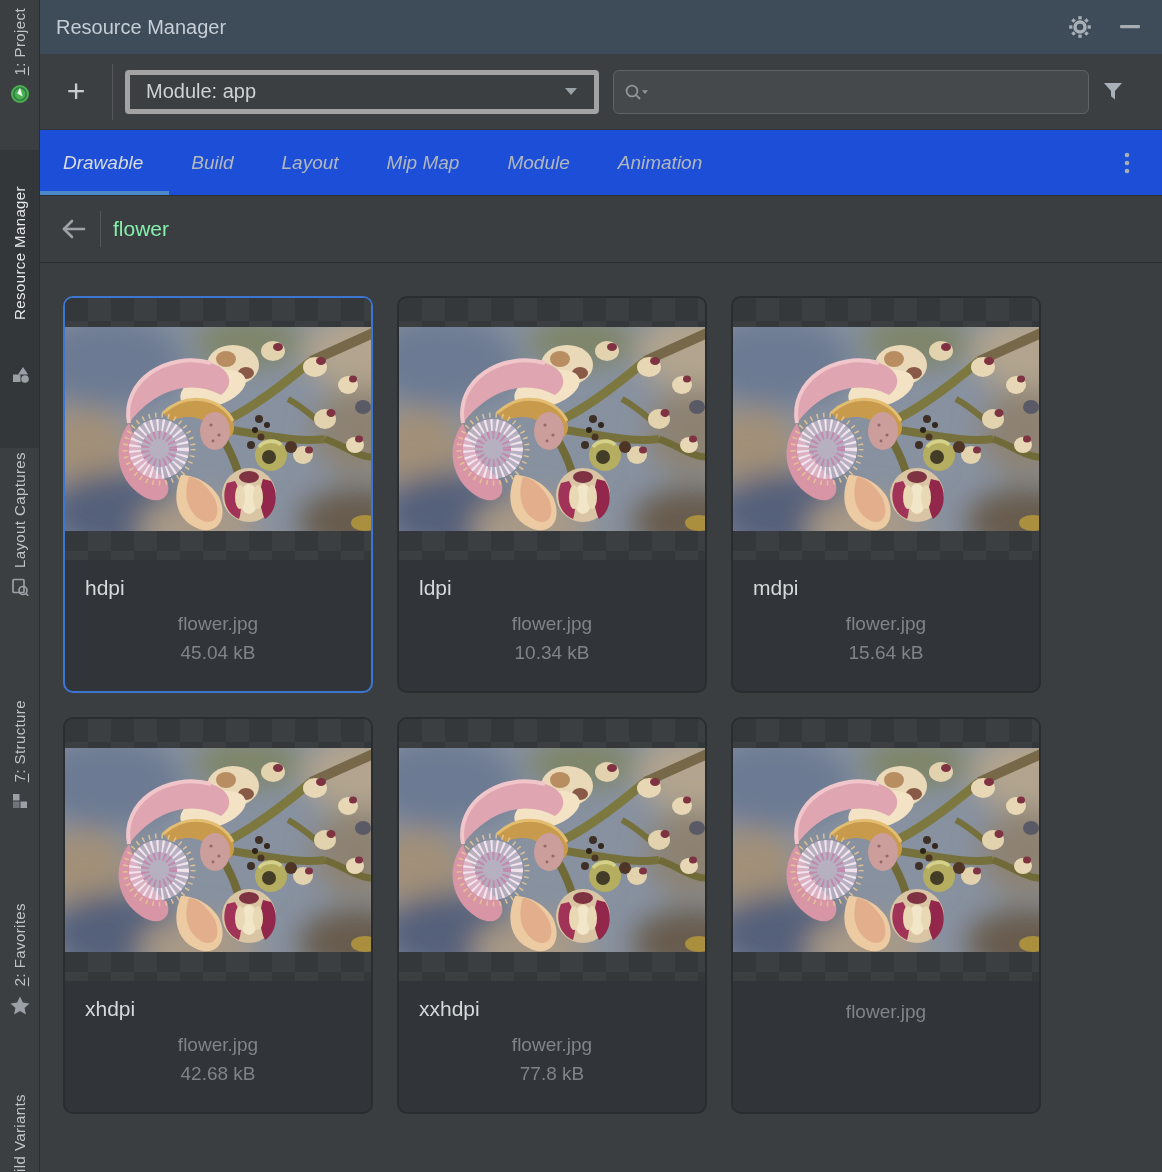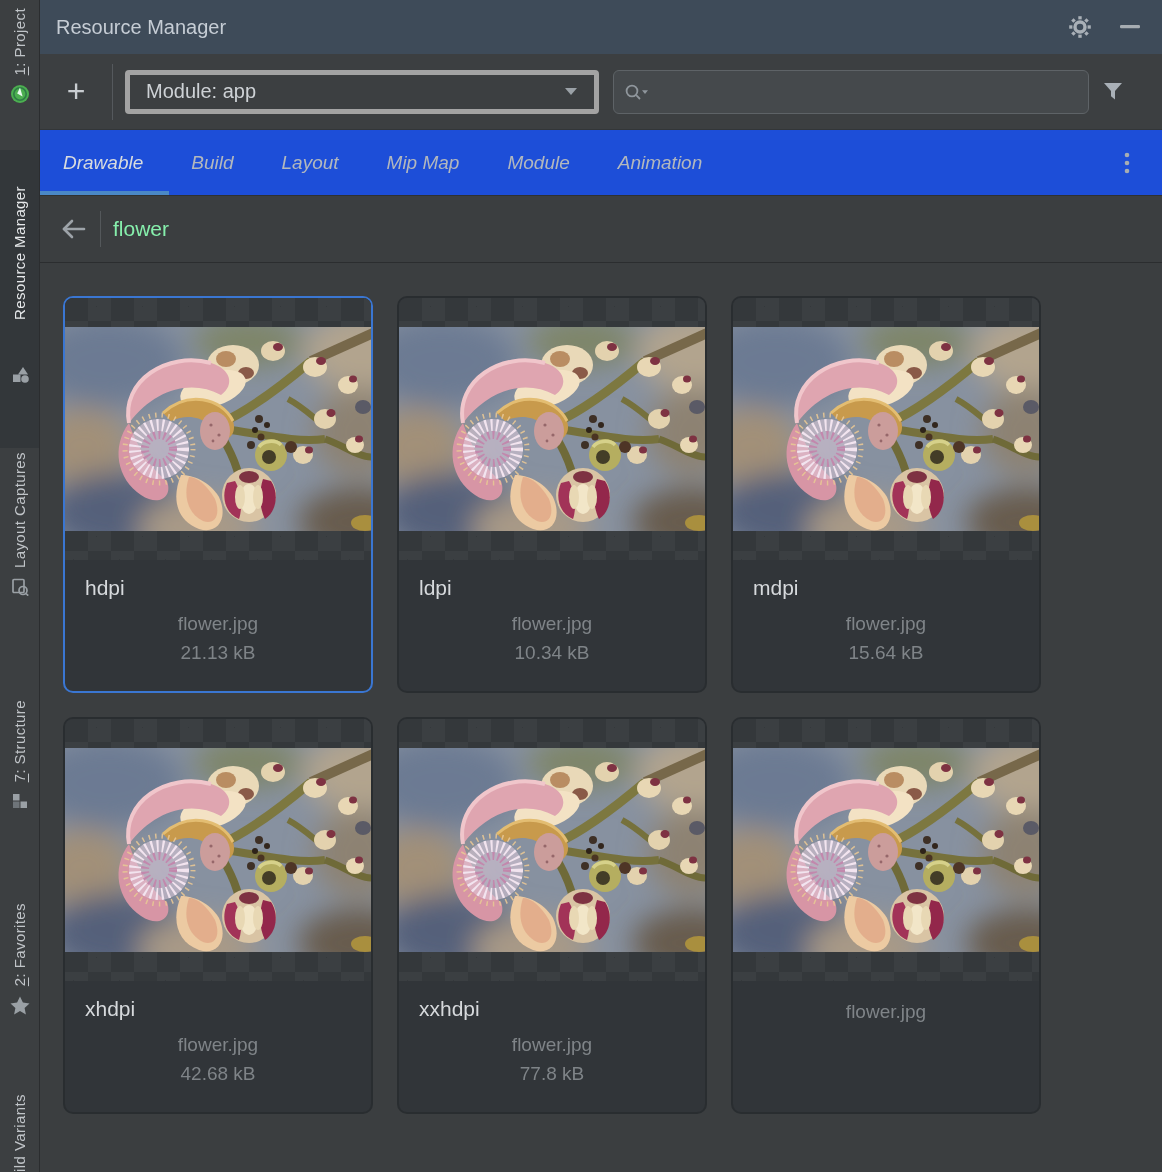--- a/index.html
+++ b/index.html
@@ -315,21 +315,21 @@
 
       <div class="card selected">
         <div class="thumb">
           <svg class="flower">
               <use href="#flower-art" width="100%" height="100%"></use>
             </svg>
         </div>
         <div class="meta">
           <div class="density">hdpi</div>
           <div class="fname">flower.jpg</div>
-          <div class="fsize">21.13 kB</div>
+          <div class="fsize">45.04 kB</div>
         </div>
       </div>
 
       <div class="card">
         <div class="thumb">
           <svg class="flower">
               <use href="#flower-art" width="100%" height="100%"></use>
             </svg>
         </div>
         <div class="meta">

